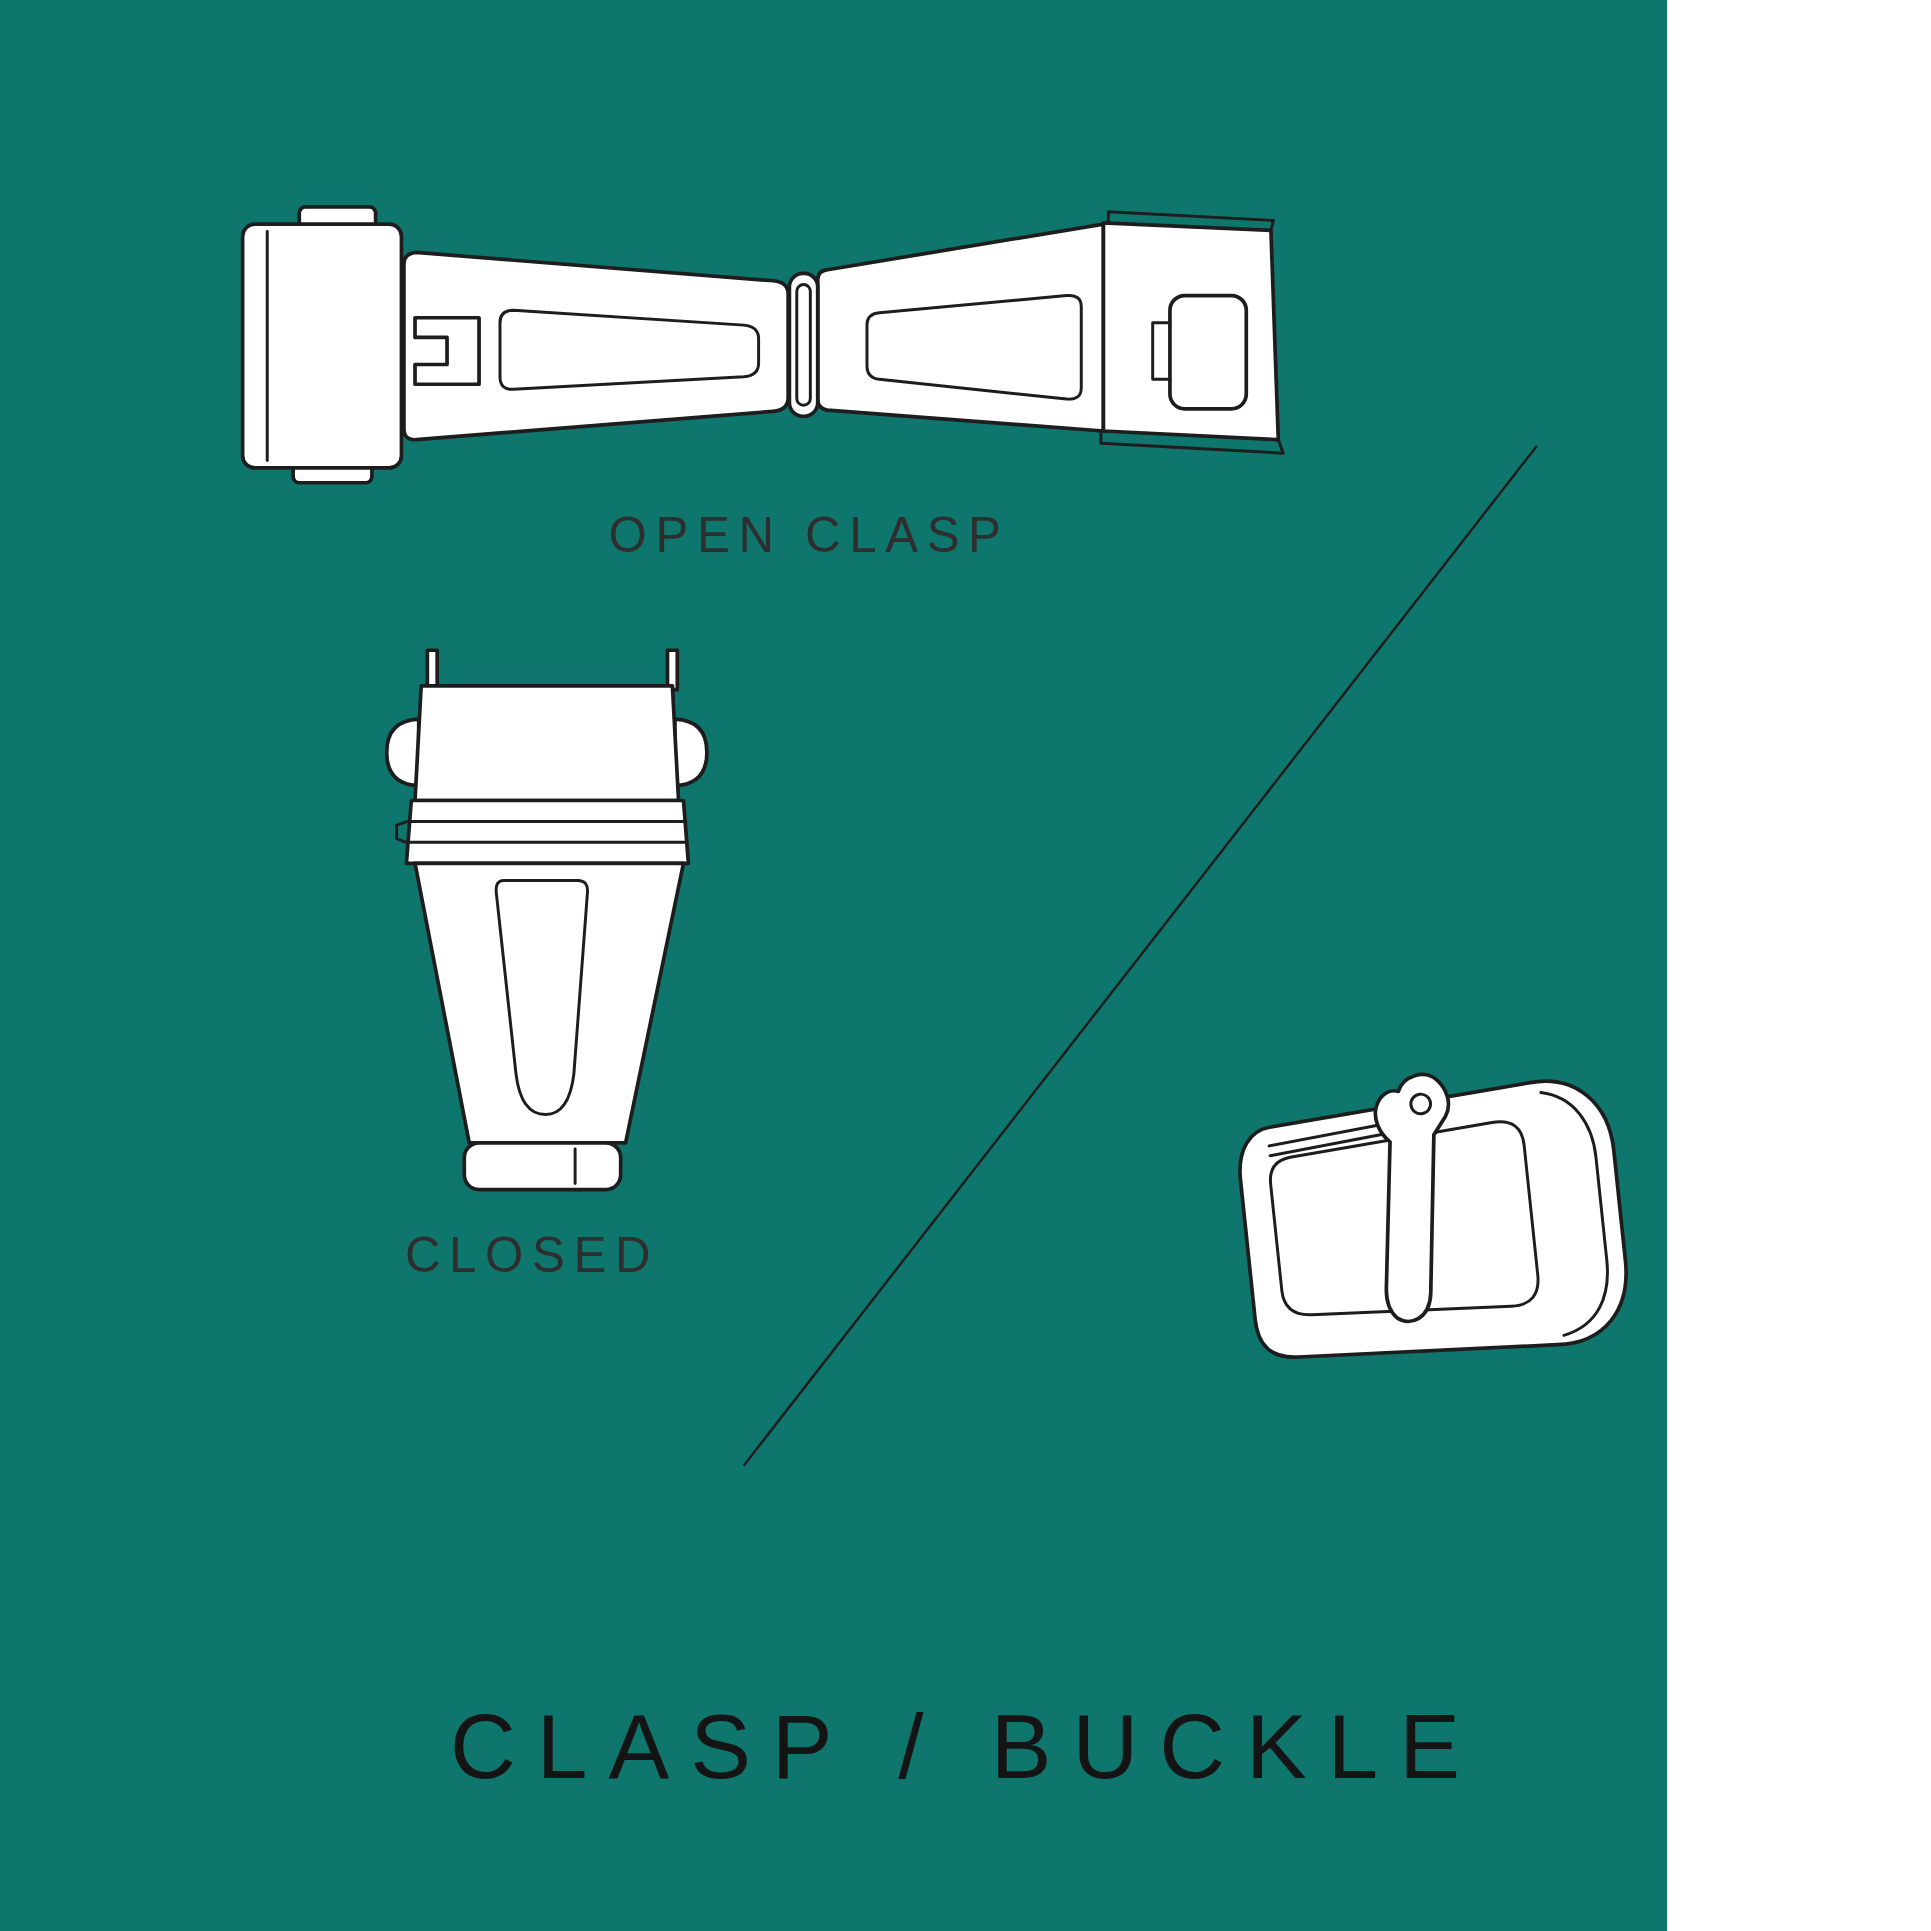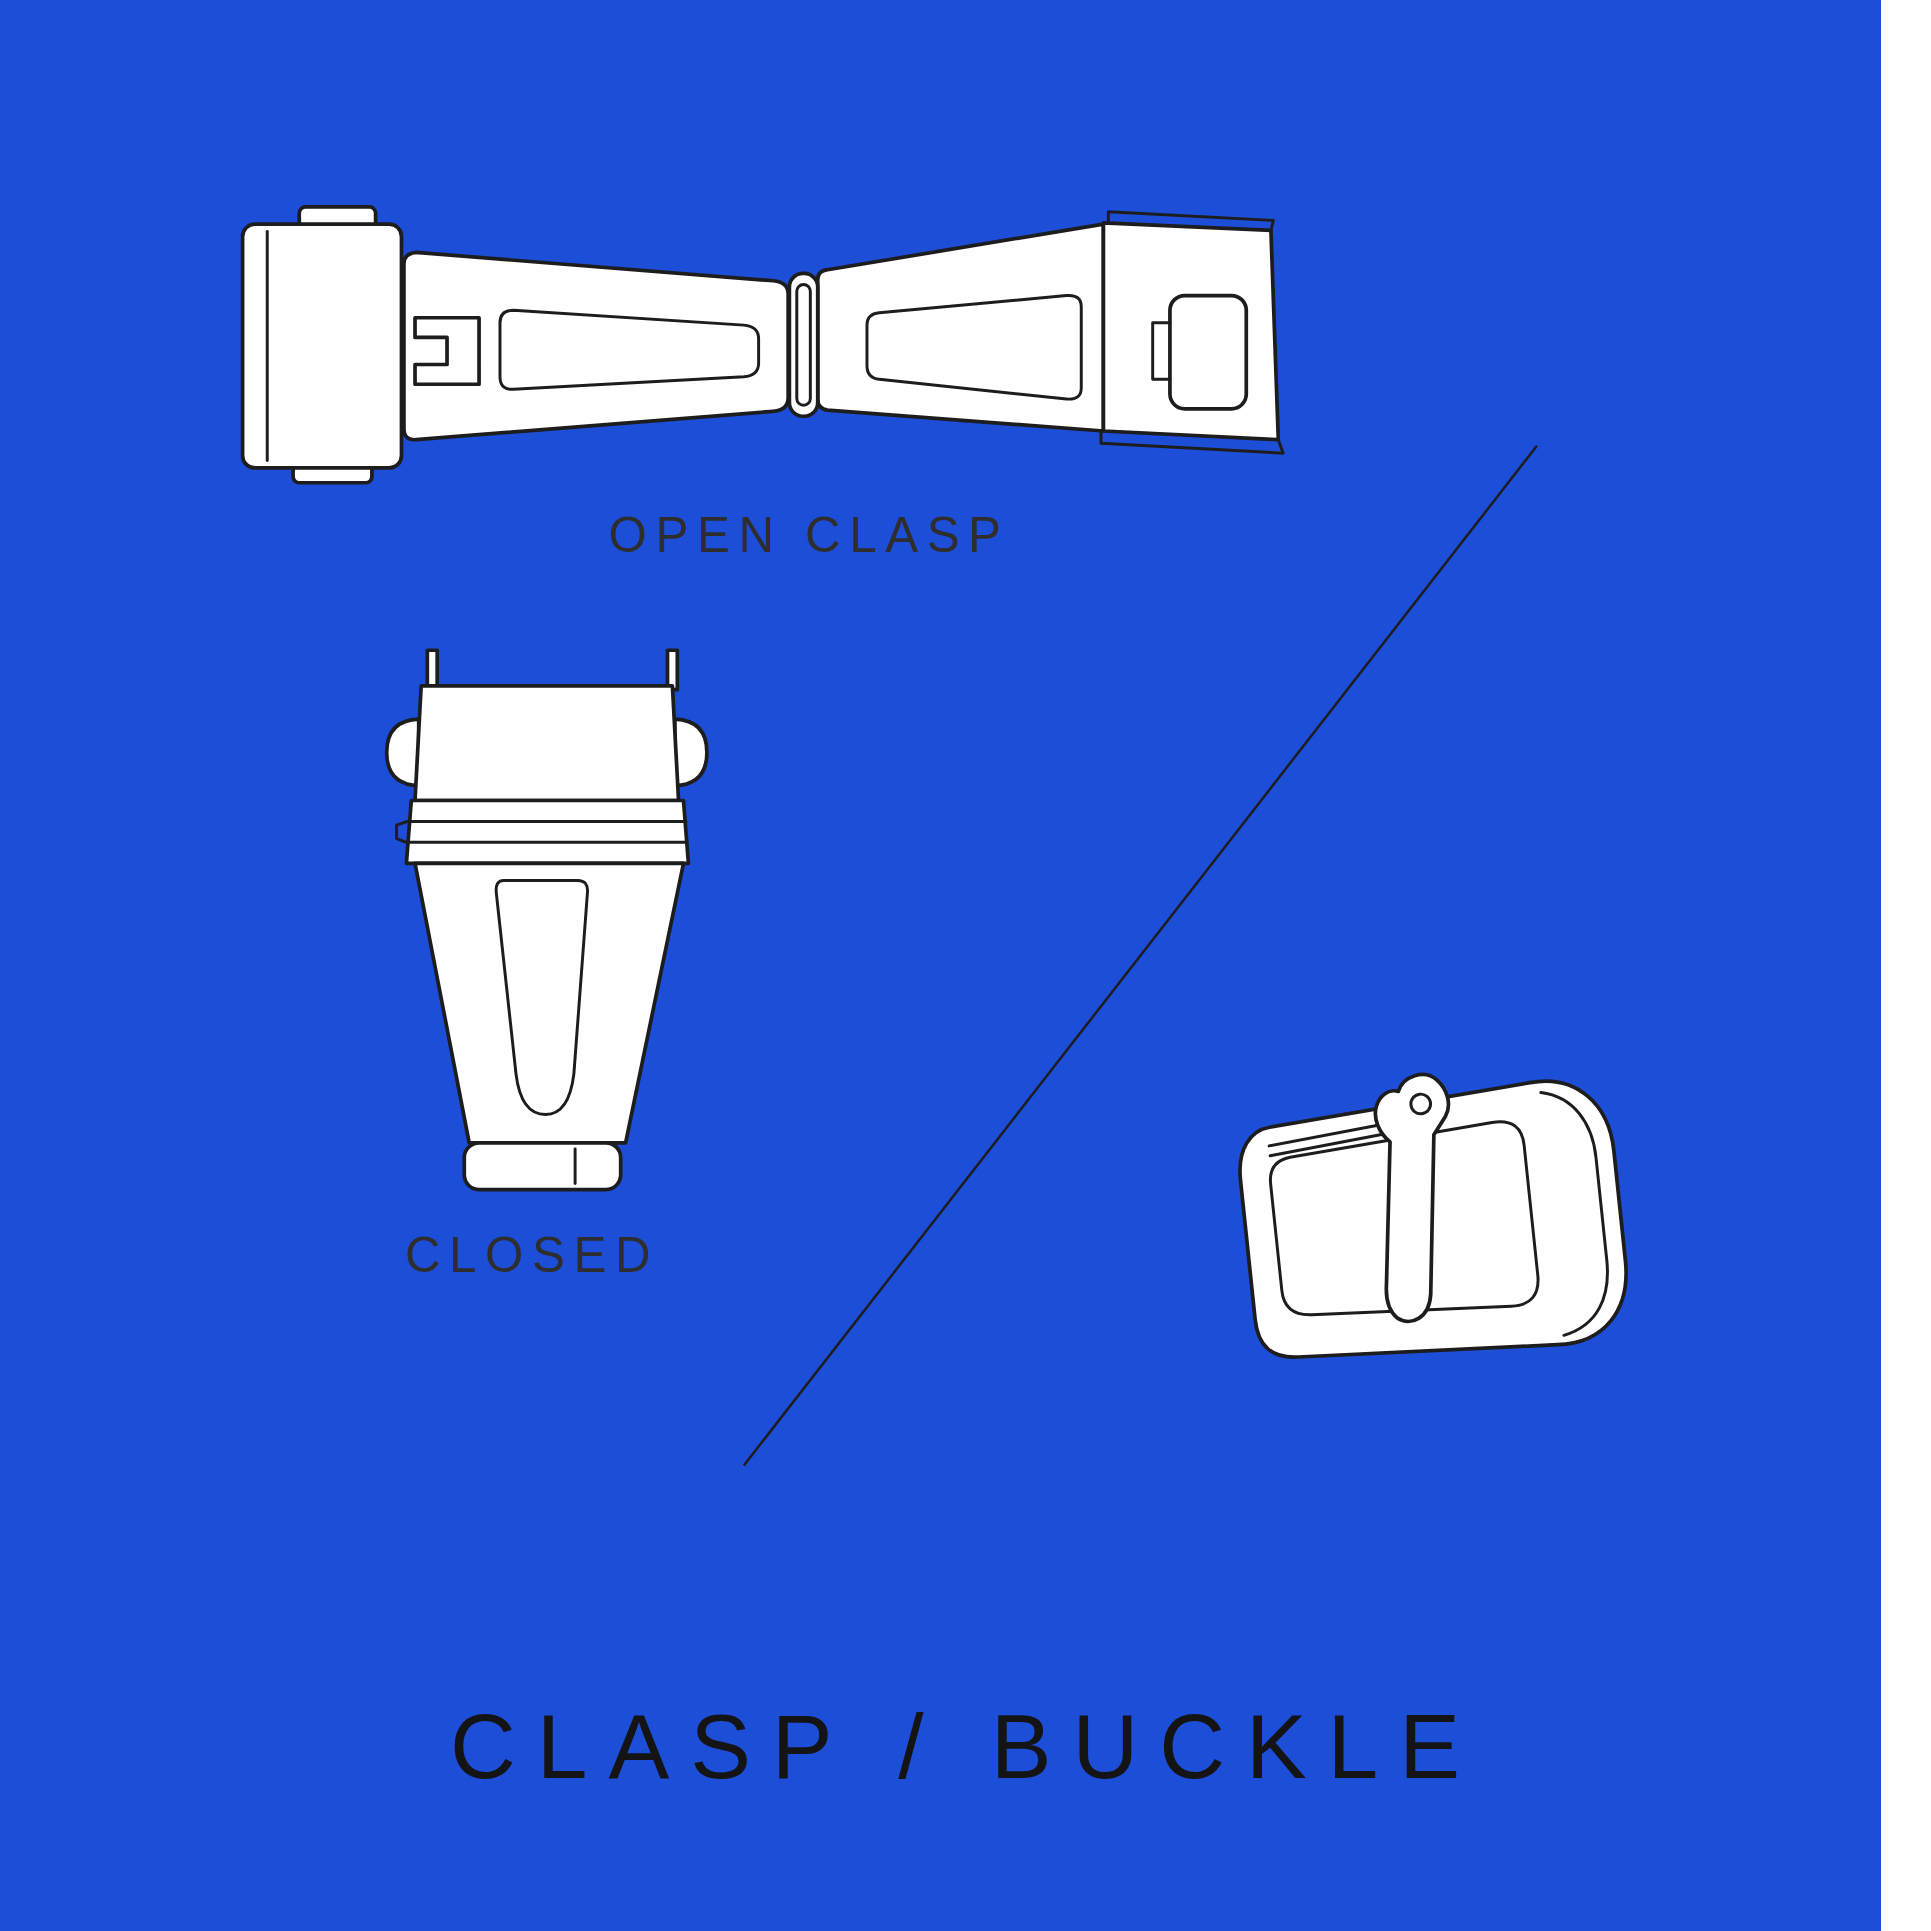--- a/index.html
+++ b/index.html
@@ -2,23 +2,23 @@
 <html><head>
 <meta charset="utf-8">
 <style>
   html, body {
     margin: 0;
     padding: 0;
     background: #ffffff;
   }
   .page {
     position: relative;
-    width: 1881px;
+    width: 1667px;
     height: 1931px;
-    background: #1d4ed8;
+    background: #0f766e;
     overflow: hidden;
   }
   svg { display: block; }
 
   .outline {
     fill: #ffffff;
     stroke: #1d1d1d;
     stroke-width: 3;
     stroke-linejoin: round;
     stroke-linecap: round;

